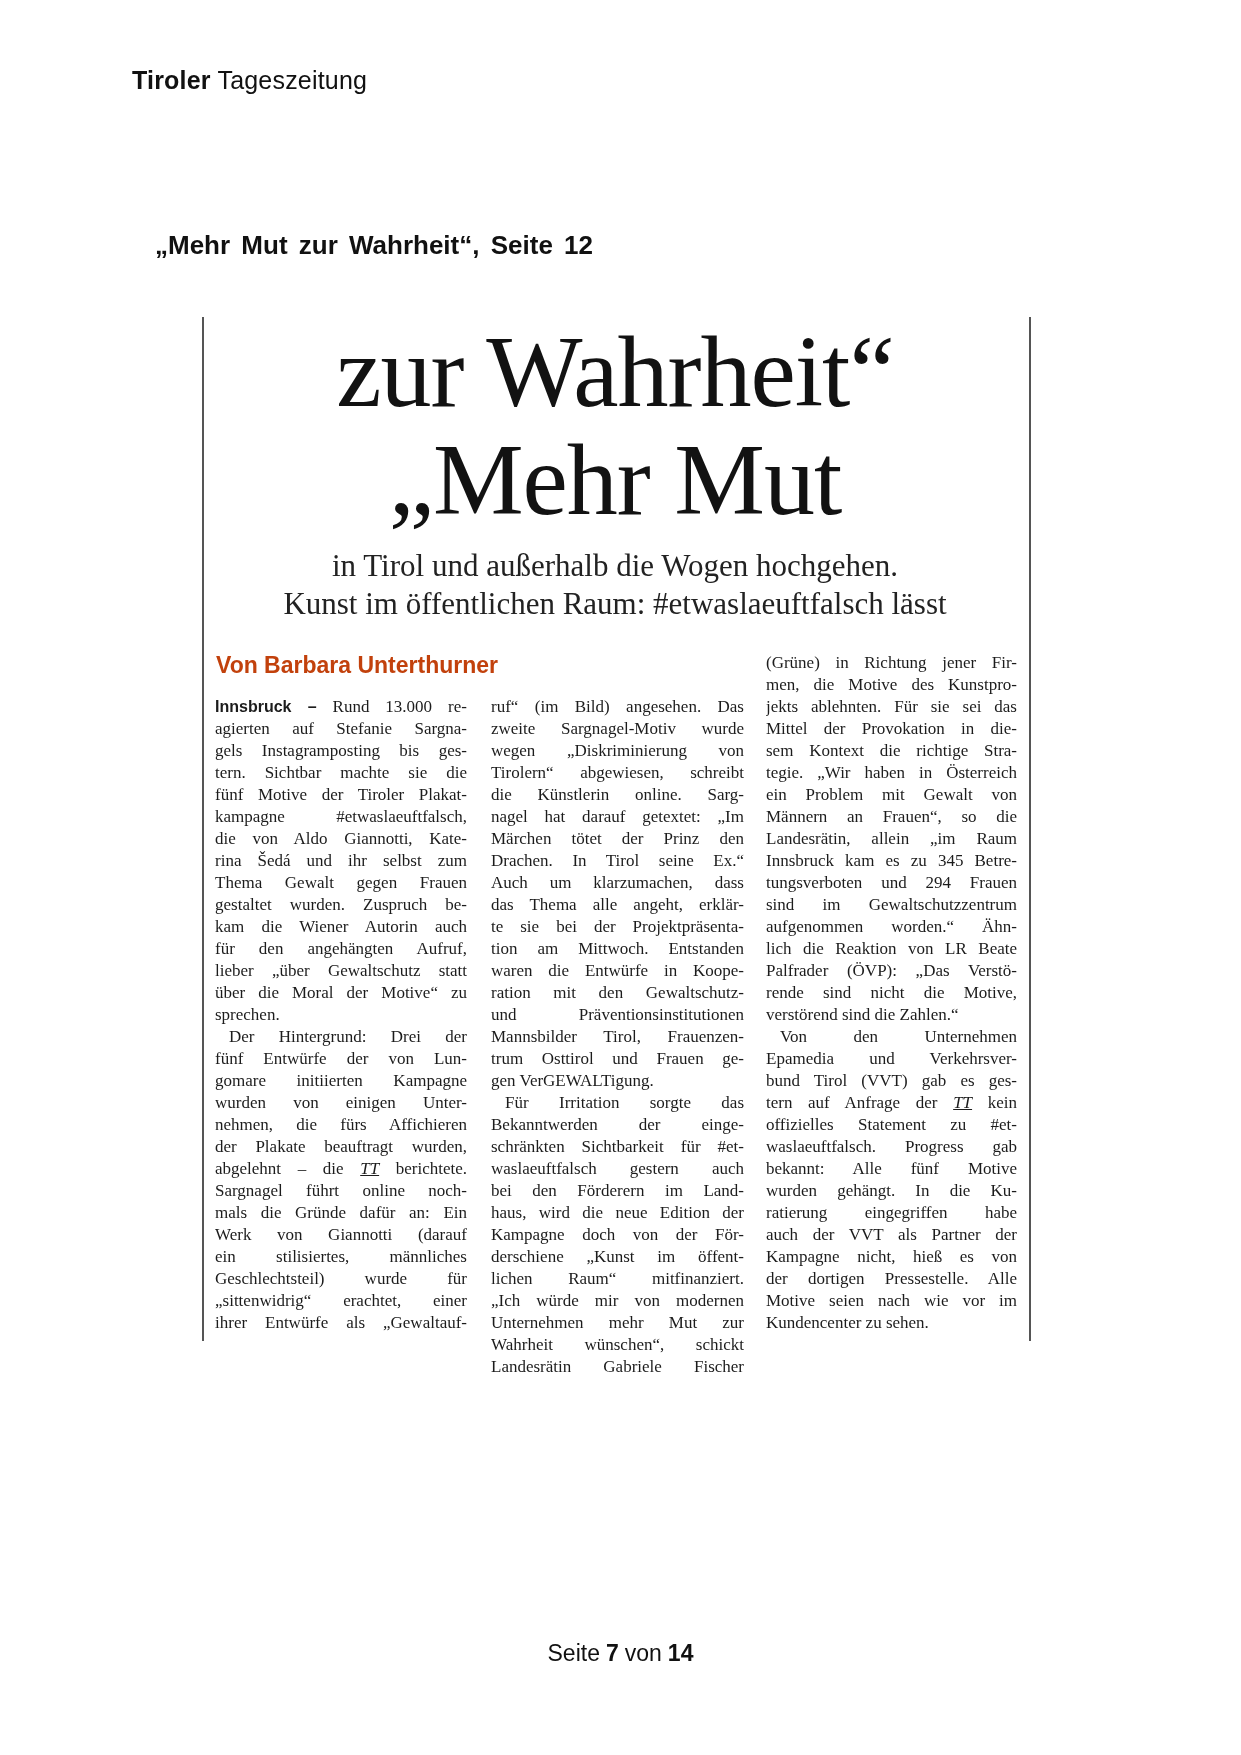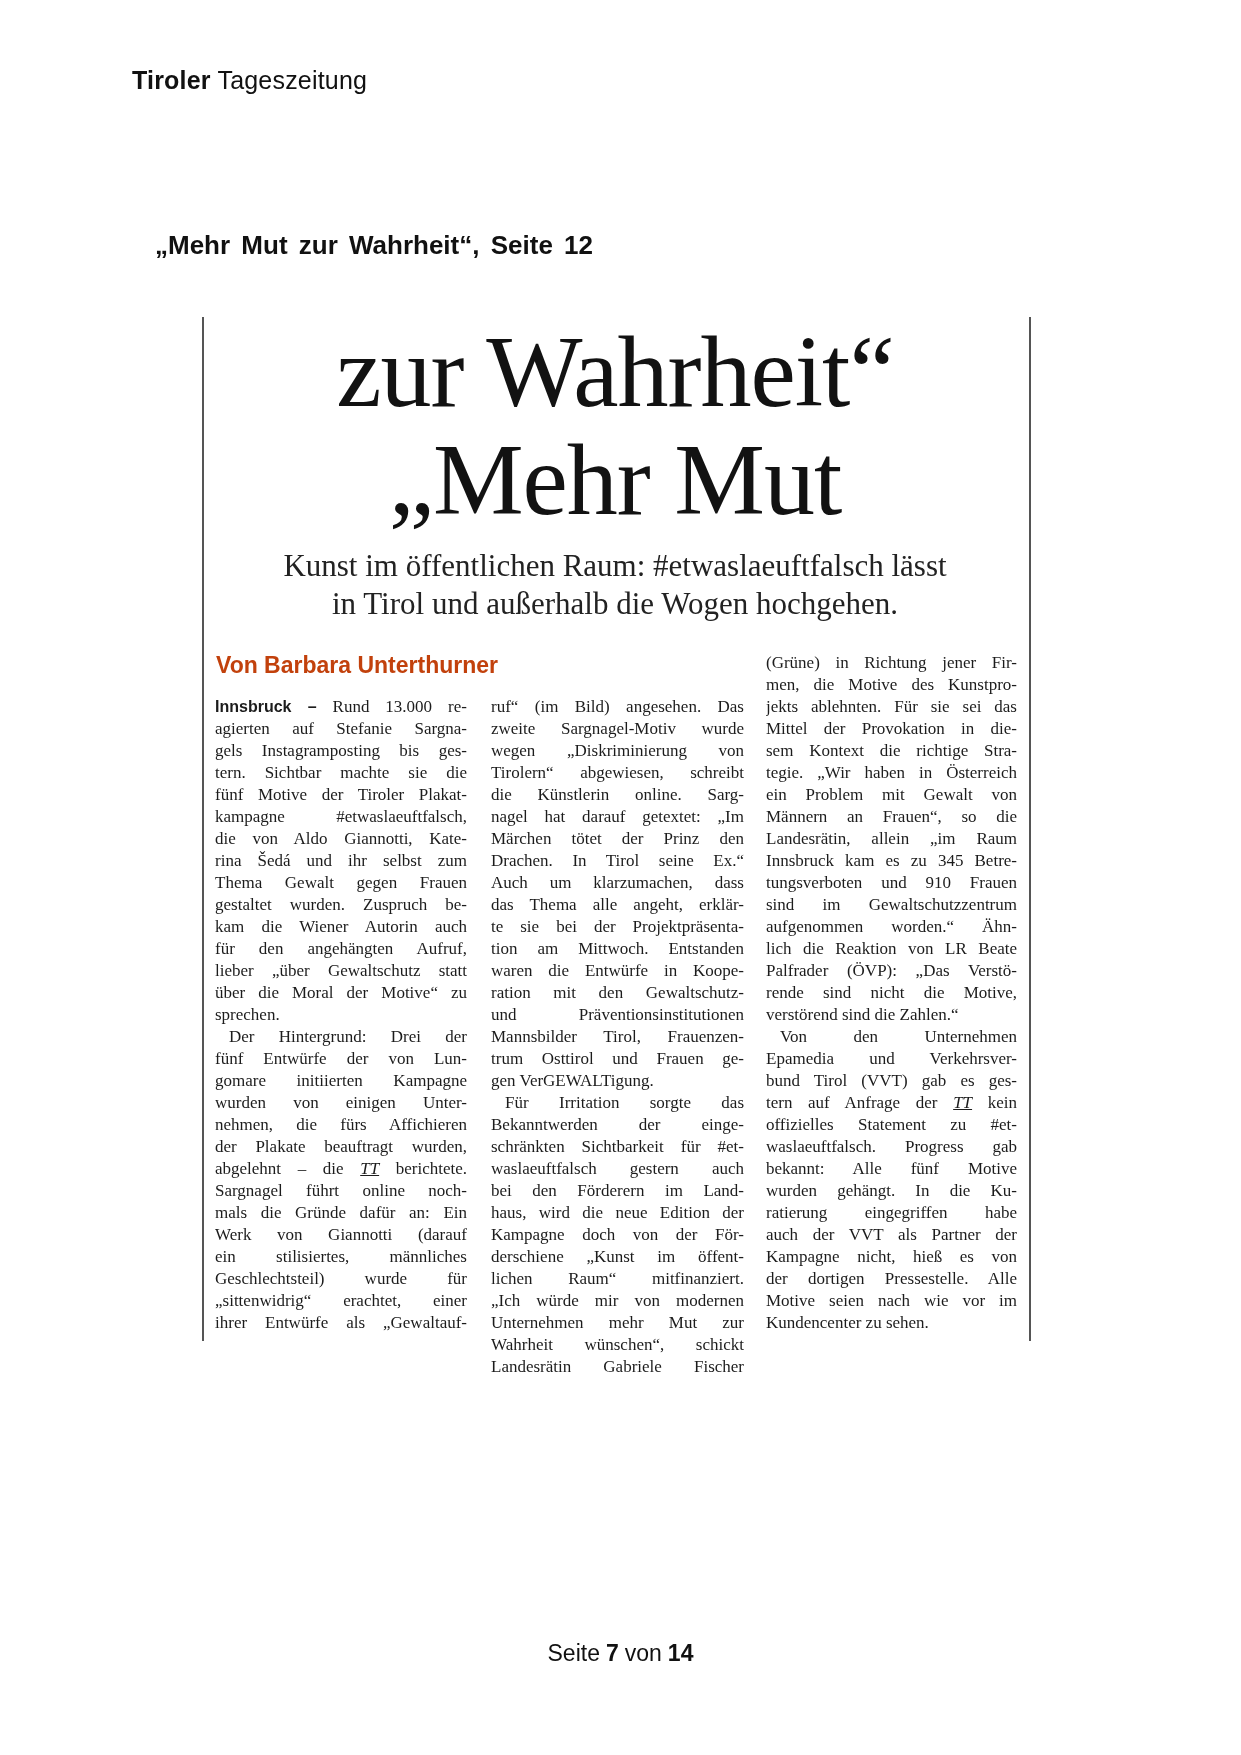--- a/index.html
+++ b/index.html
@@ -71,22 +71,22 @@
 <div>
   <div class="vrule vrule-left"></div>
   <div class="vrule vrule-right"></div>
 
   <div class="headline">
     <div>zur Wahrheit“</div>
     <div>„Mehr Mut</div>
   </div>
 
   <div class="subhead">
+    <div>in Tirol und außerhalb die Wogen hochgehen.</div>
     <div>Kunst im öffentlichen Raum: #etwaslaeuftfalsch lässt</div>
-    <div>in Tirol und außerhalb die Wogen hochgehen.</div>
   </div>
 
   <div class="byline">Von Barbara Unterthurner</div>
 
   <div class="col col-1" id="col-0">
       <div class="ln"><b class="lead">Innsbruck –</b> Rund 13.000 re-</div>
       <div class="ln">agierten auf Stefanie Sargna-</div>
       <div class="ln">gels Instagramposting bis ges-</div>
       <div class="ln">tern. Sichtbar machte sie die</div>
       <div class="ln">fünf Motive der Tiroler Plakat-</div>
@@ -152,21 +152,21 @@
       <div class="ln">(Grüne) in Richtung jener Fir-</div>
       <div class="ln">men, die Motive des Kunstpro-</div>
       <div class="ln">jekts ablehnten. Für sie sei das</div>
       <div class="ln">Mittel der Provokation in die-</div>
       <div class="ln">sem Kontext die richtige Stra-</div>
       <div class="ln">tegie. „Wir haben in Österreich</div>
       <div class="ln">ein Problem mit Gewalt von</div>
       <div class="ln">Männern an Frauen“, so die</div>
       <div class="ln">Landesrätin, allein „im Raum</div>
       <div class="ln">Innsbruck kam es zu 345 Betre-</div>
-      <div class="ln">tungsverboten und 910 Frauen</div>
+      <div class="ln">tungsverboten und 294 Frauen</div>
       <div class="ln">sind im Gewaltschutzzentrum</div>
       <div class="ln">aufgenommen worden.“ Ähn-</div>
       <div class="ln">lich die Reaktion von LR Beate</div>
       <div class="ln">Palfrader (ÖVP): „Das Verstö-</div>
       <div class="ln">rende sind nicht die Motive,</div>
       <div class="ln pend">verstörend sind die Zahlen.“</div>
       <div class="ln ind">Von den Unternehmen</div>
       <div class="ln">Epamedia und Verkehrsver-</div>
       <div class="ln">bund Tirol (VVT) gab es ges-</div>
       <div class="ln">tern auf Anfrage der <i>TT</i> kein</div>

